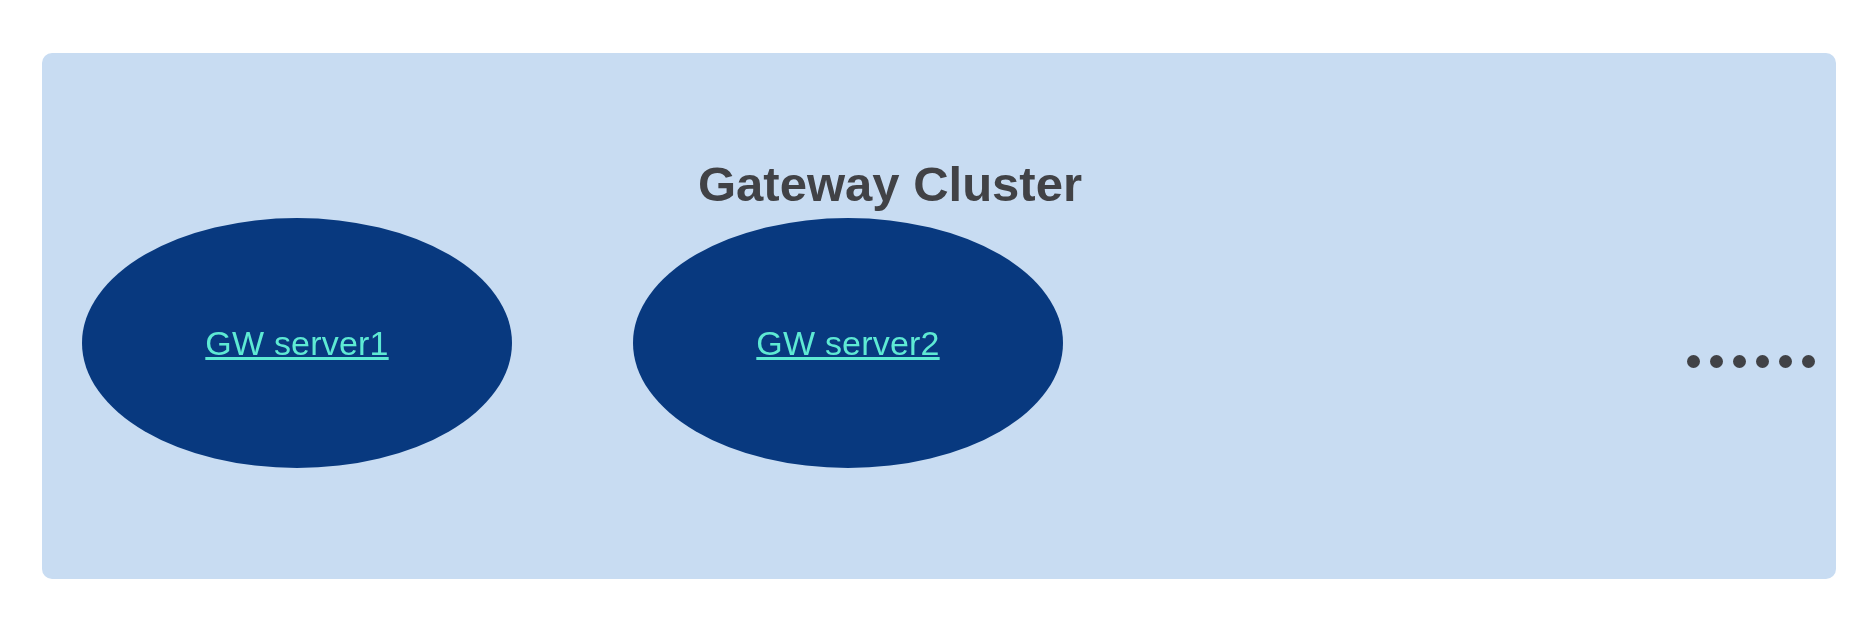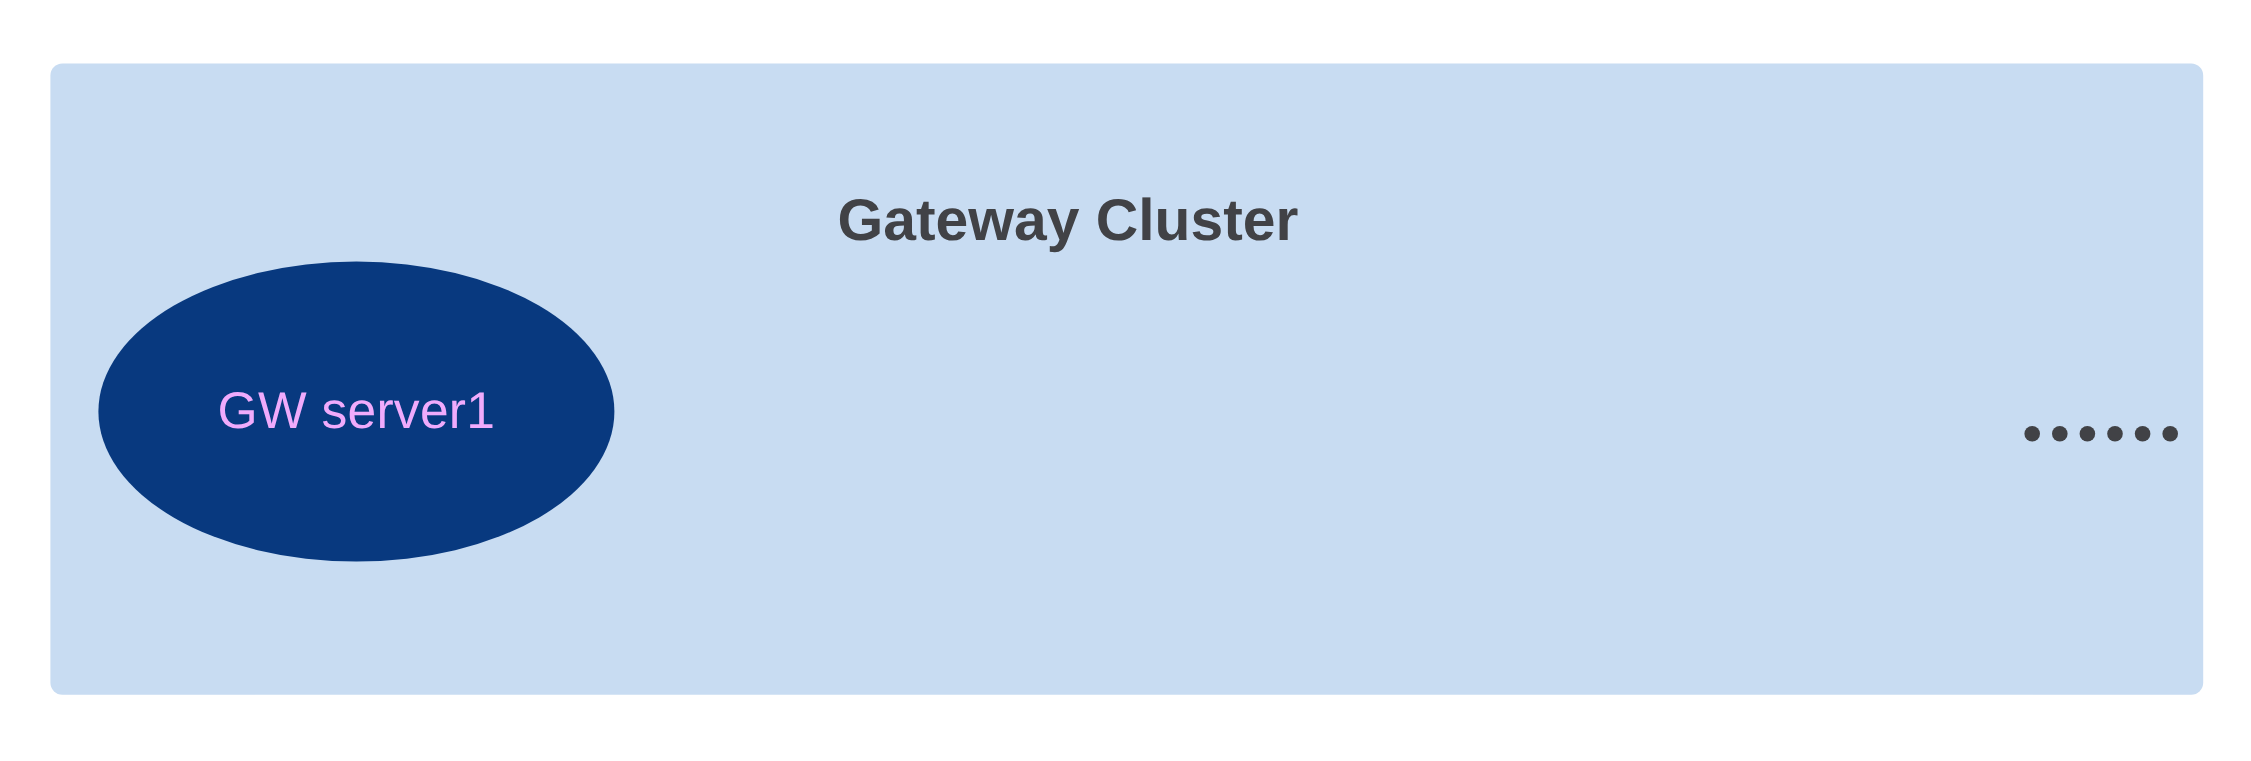--- a/index.html
+++ b/index.html
@@ -54,26 +54,27 @@
   .node {
     position: absolute;
     background: #08397f;
     border-radius: 50%;
     display: flex;
     align-items: center;
     justify-content: center;
     box-sizing: border-box;
   }
   .node-label {
-    font-size: 43px;
+    font-size: 34px;
     font-weight: normal;
-    color: #f0abfc;
+    color: #5eead4;
     line-height: 1;
     white-space: nowrap;
     letter-spacing: 0.2px;
+    text-decoration: underline;
   }
 
   .node-1 { left: 40px;   top: 165px; width: 430px; height: 250px; }
   .node-2 { left: 591px;  top: 165px; width: 430px; height: 250px; }
   .node-3 { left: 1143px; top: 165px; width: 432px; height: 262px; }
 
   
   .ellipsis-dots {
     position: absolute;
     left: 1645px;
@@ -97,20 +98,23 @@
 <div id="stage">
 
   <div class="cluster-panel">
 
     <div class="cluster-title">Gateway Cluster</div>
 
     <div class="node node-1">
       <span class="node-label">GW server1</span>
     </div>
 
+    <div class="node node-2">
+      <span class="node-label">GW server2</span>
+    </div>
 
 
     <div class="ellipsis-dots">
         <span class="dot" style="background: rgb(65, 66, 70);"></span>
         <span class="dot" style="background: rgb(65, 66, 70);"></span>
         <span class="dot" style="background: rgb(65, 66, 70);"></span>
         <span class="dot" style="background: rgb(65, 66, 70);"></span>
         <span class="dot" style="background: rgb(65, 66, 70);"></span>
         <span class="dot" style="background: rgb(65, 66, 70);"></span>
       </div>

